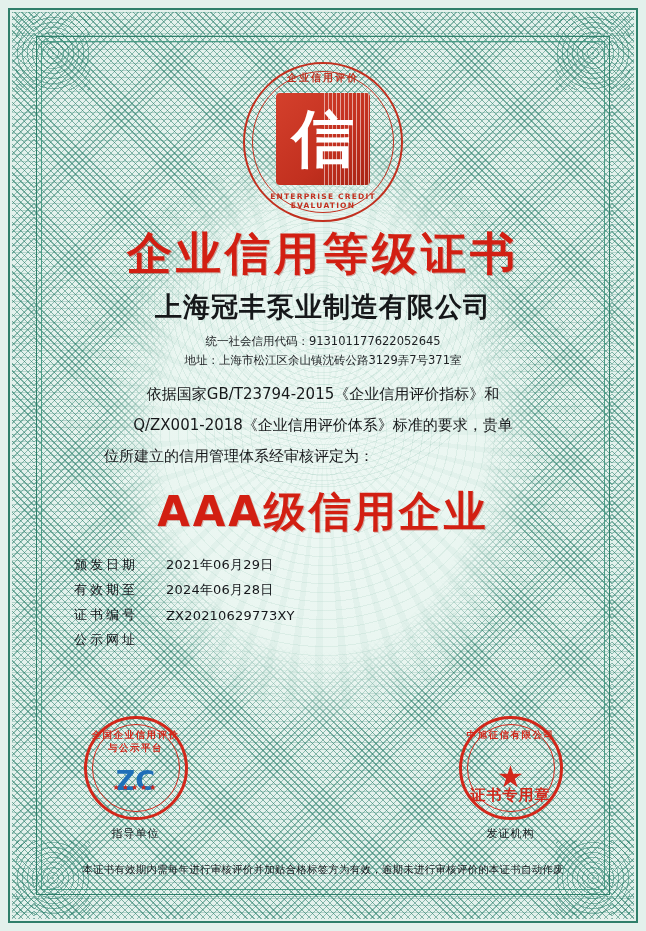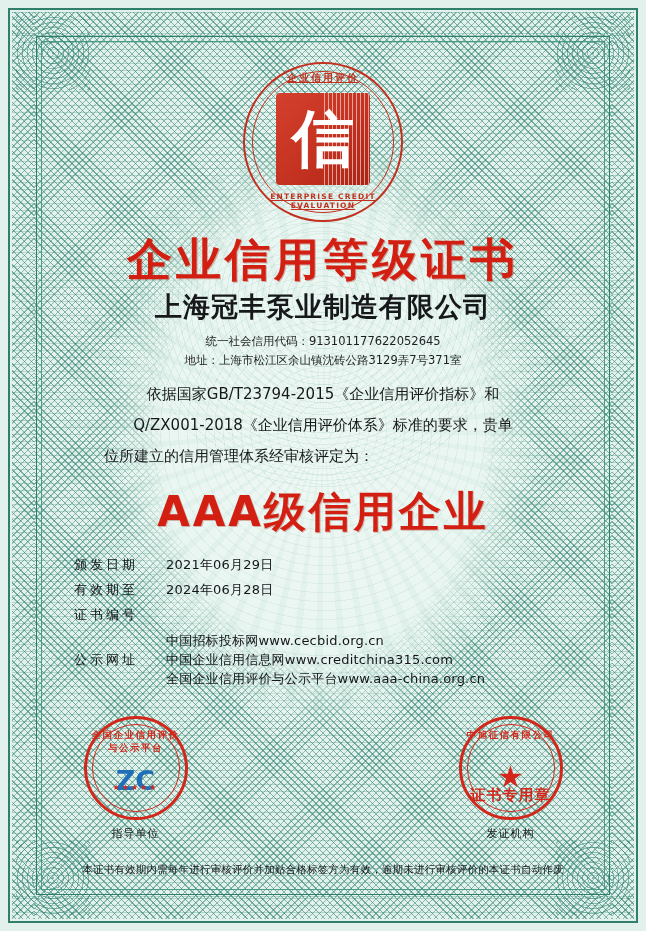--- a/index.html
+++ b/index.html
@@ -150,40 +150,39 @@
     font-family: "DejaVu Sans", sans-serif;
     font-weight: bold;
   }
   .emblem-top-text, .emblem-bottom-text {
     position: absolute;
     left: 0;
     width: 160px;
     color: #c2301f;
     font-family: "DejaVu Sans", sans-serif;
     letter-spacing: 2px;
-    text-decoration: underline;
   }
   .emblem-top-text {
     top: 9px;
     font-size: 10px;
     font-weight: bold;
   }
   .emblem-bottom-text {
     bottom: 12px;
     font-size: 7.5px;
     font-weight: bold;
     letter-spacing: 1.2px;
     text-align: center;
   }
 
   
   .cert-title {
     position: absolute;
     left: 0; right: 0;
-    top: 186px;
+    top: 180px;
     font-family: Liberation Sans, sans-serif;
     font-size: 45px;
     font-weight: bold;
     letter-spacing: 4px;
     color: #d21f12;
     text-shadow: 1px 1px 0 rgba(160,20,10,0.35);
   }
   .company-name {
     position: absolute;
     left: 0; right: 0;
@@ -429,28 +428,24 @@
       <div class="field-row">
         <div class="field-label">颁发日期</div>
         <div class="field-value">2021年06月29日</div>
       </div>
       <div class="field-row">
         <div class="field-label">有效期至</div>
         <div class="field-value">2024年06月28日</div>
       </div>
       <div class="field-row">
         <div class="field-label">证书编号</div>
+        <div class="field-value">ZX20210629773XY</div>
       </div>
       <div class="field-row">
         <div class="field-label">公示网址</div>
-        <div class="field-value">
-          <span class="sub">中国招标投标网www.cecbid.org.cn</span>
-          <span class="sub">中国企业信用信息网www.creditchina315.com</span>
-          <span class="sub">全国企业信用评价与公示平台www.aaa-china.org.cn</span>
-        </div>
       </div>
     </div>
 
     <div class="seals">
 
       <div class="seal-block">
         <div class="round-seal">
           <div class="ring2"></div>
           <div class="seal-arc-top">全国企业信用评价与公示平台</div>
           <div class="seal-center-logo">ZC</div>

